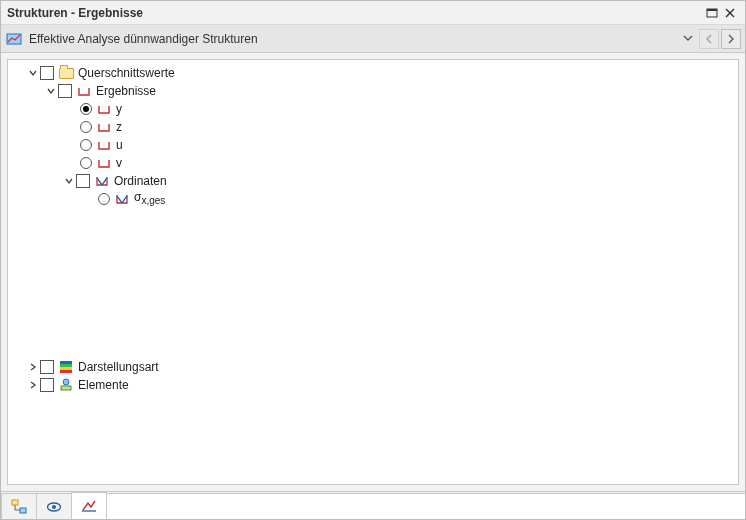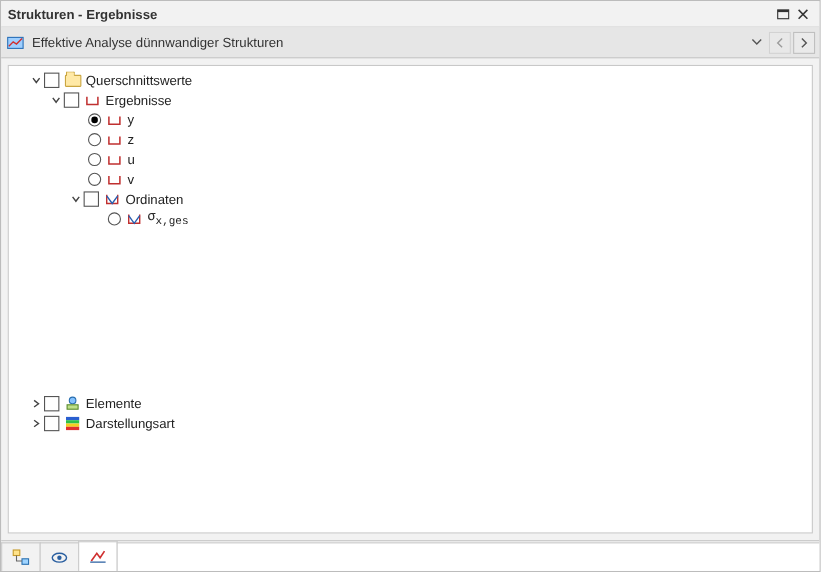--- a/index.html
+++ b/index.html
@@ -35,21 +35,21 @@
   .tree-wrap { flex: 1; background: #fff; border: 1px solid #c8c8c8; margin: 6px; overflow: auto; padding-top: 4px; }
   .row { display: flex; align-items: center; height: 18px; line-height: 18px; white-space: nowrap; }
   .ind { width: 18px; flex: none; }
   .exp { width: 14px; flex: none; display: flex; align-items: center; justify-content: center; color: #444; cursor: default; }
   .chk { width: 14px; height: 14px; border: 1px solid #555; background: #fff; flex: none; margin-right: 4px; display: flex; align-items: center; justify-content: center; cursor: default; }
   .chk.checked::after { content: "✓"; font-size: 11px; line-height: 1; color: #000; }
   .rad { width: 12px; height: 12px; border: 1px solid #555; border-radius: 50%; background: #fff; flex: none; margin-right: 4px; display: flex; align-items: center; justify-content: center; cursor: default; }
   .rad.sel::after { content: ""; width: 6px; height: 6px; border-radius: 50%; background: #000; }
   .ticon { width: 16px; height: 16px; flex: none; display: flex; align-items: center; justify-content: center; margin-right: 4px; }
   .label { color: #222; }
-  .label sub { font-size: 10px; font-family: Liberation Mono, monospace; }
+  .label sub { font-size: 10px; }
 
   
   .folder { width: 15px; height: 11px; background: #ffe9a6; border: 1px solid #caa641; border-radius: 1px; position: relative; }
   .folder::before { content: ""; position: absolute; top: -4px; left: 0; width: 6px; height: 3px; background: #ffe9a6; border: 1px solid #caa641; border-bottom: none; border-radius: 1px 1px 0 0; }
 
   
   .tabs {
     height: 28px; background: #f2f2f2; border-top: 1px solid #c8c8c8;
     display: flex; align-items: flex-end;
   }
@@ -239,44 +239,44 @@
   <div class="row">
     <span class="ind"></span>
     <span class="exp">
       <svg width="10" height="10" viewBox="0 0 10 10">
           <polyline points="3,2 7,5 3,8" fill="none" stroke="#444" stroke-width="1.3"></polyline>
         </svg>
     </span>
     <span class="chk"></span>
     <span class="ticon">
       <svg width="14" height="14" viewBox="0 0 14 14">
-        <circle cx="7" cy="4" r="3" fill="#85c2ff" stroke="#2a6fb0"></circle>
-        <rect x="2" y="8" width="10" height="4" fill="#bfe08a" stroke="#5a8a2a"></rect>
-      </svg>
-    </span>
-    <span class="label">Elemente</span>
-  </div>
-
-  <div class="row">
-    <span class="ind"></span>
-    <span class="exp">
-      <svg width="10" height="10" viewBox="0 0 10 10">
-          <polyline points="3,2 7,5 3,8" fill="none" stroke="#444" stroke-width="1.3"></polyline>
-        </svg>
-    </span>
-    <span class="chk"></span>
-    <span class="ticon">
-      <svg width="14" height="14" viewBox="0 0 14 14">
         <rect x="1" y="1" width="12" height="3" fill="#2a5fd0"></rect>
         <rect x="1" y="4" width="12" height="3" fill="#2fc04a"></rect>
         <rect x="1" y="7" width="12" height="3" fill="#f5d020"></rect>
         <rect x="1" y="10" width="12" height="3" fill="#e03030"></rect>
       </svg>
     </span>
     <span class="label">Darstellungsart</span>
+  </div>
+
+  <div class="row">
+    <span class="ind"></span>
+    <span class="exp">
+      <svg width="10" height="10" viewBox="0 0 10 10">
+          <polyline points="3,2 7,5 3,8" fill="none" stroke="#444" stroke-width="1.3"></polyline>
+        </svg>
+    </span>
+    <span class="chk"></span>
+    <span class="ticon">
+      <svg width="14" height="14" viewBox="0 0 14 14">
+        <circle cx="7" cy="4" r="3" fill="#85c2ff" stroke="#2a6fb0"></circle>
+        <rect x="2" y="8" width="10" height="4" fill="#bfe08a" stroke="#5a8a2a"></rect>
+      </svg>
+    </span>
+    <span class="label">Elemente</span>
   </div>
 
 </div>
 
 <div class="tabs">
   <div class="tab">
     <svg width="16" height="16" viewBox="0 0 16 16">
       <rect x="1" y="1" width="6" height="5" fill="#ffe38a" stroke="#c59a2a"></rect>
       <rect x="9" y="9" width="6" height="5" fill="#9fd4ff" stroke="#2a70b0"></rect>
       <polyline points="4,6 4,11 9,11" fill="none" stroke="#666" stroke-width="1"></polyline>

